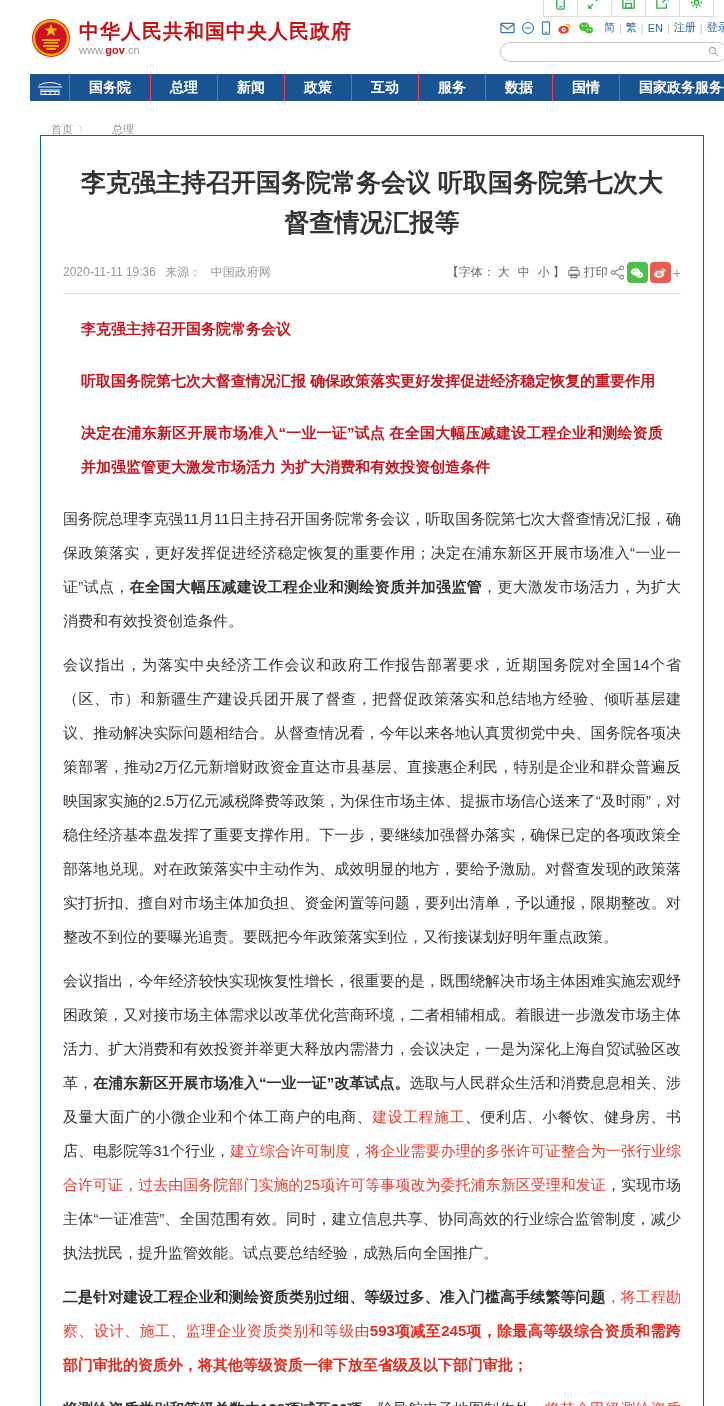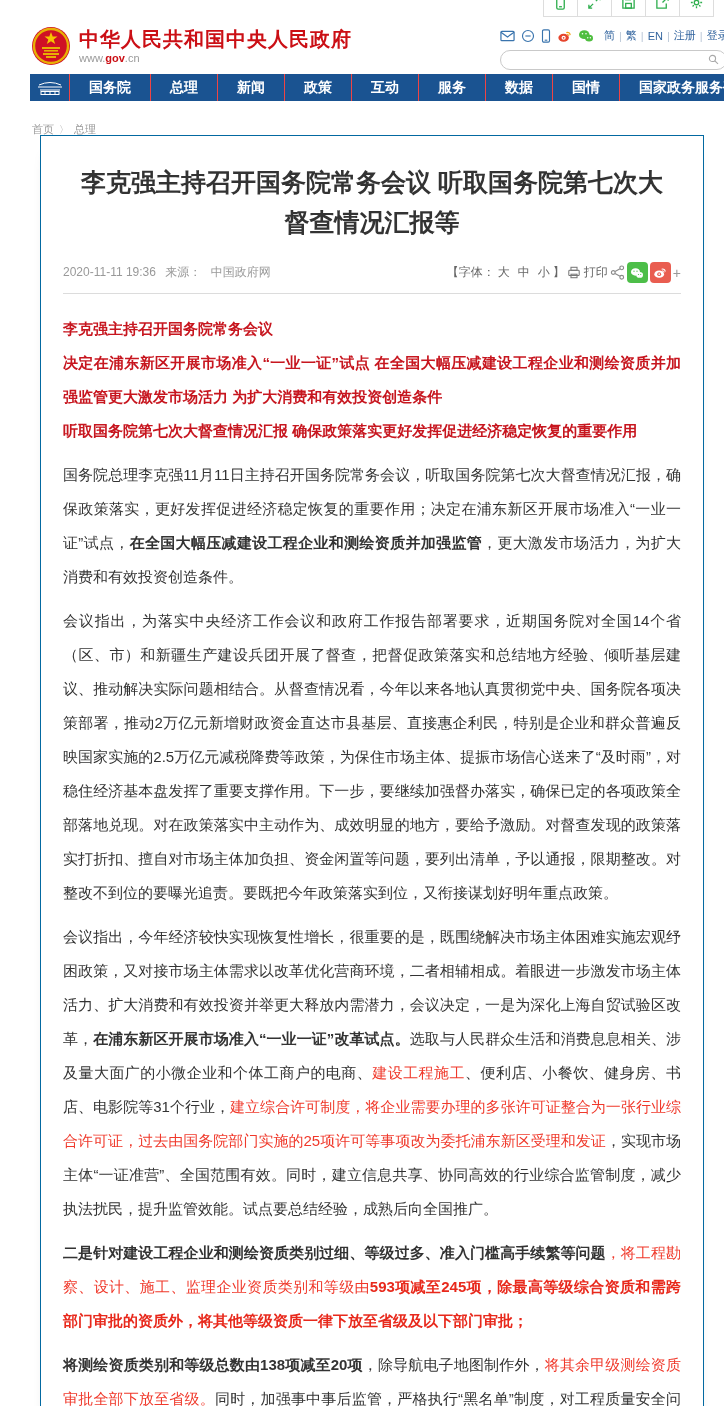--- a/index.html
+++ b/index.html
@@ -5,21 +5,21 @@
   html,body{margin:0;padding:0;background:#fff;}
   body{width:724px;height:1406px;overflow:hidden;font-family:"Liberation Sans","DejaVu Sans",sans-serif;}
   .page{position:relative;width:724px;height:1406px;overflow:hidden;background:#fff;}
 
   
   .float-toolbar{position:absolute;top:-16px;right:10px;display:flex;z-index:5;}
   .float-toolbar .tool{width:35px;height:33px;background:#fff;border:1px solid #ddd;margin-left:-1px;display:flex;align-items:flex-end;justify-content:center;padding-bottom:6px;box-sizing:border-box;cursor:pointer;}
   .float-toolbar svg{display:block;}
 
   
-  .header{position:relative;height:46px;margin-top:26px;}
+  .header{position:relative;height:46px;margin-top:18px;}
   .logo-wrap{position:absolute;left:31px;top:0;display:flex;align-items:center;}
   .emblem{width:40px;height:40px;margin-right:8px;}
   .site-title{font-size:20px;font-weight:700;letter-spacing:1px;line-height:22px;}
   .site-url{font-size:11px;color:#9a9a9a;margin-top:2px;}
   .site-url .gov{font-weight:700;}
   .hdr-right{position:absolute;left:500px;top:2px;width:260px;}
   .hdr-icons{display:flex;align-items:center;gap:6px;font-size:11px;white-space:nowrap;}
   .hdr-links{display:flex;align-items:center;gap:4px;margin-left:4px;}
   .hdr-links a{color:#33659f;text-decoration:none;cursor:pointer;}
   .hdr-links .sep{color:#b9c6d6;}
@@ -27,40 +27,40 @@
   .search-box input{position:absolute;left:10px;top:1px;width:180px;height:14px;border:none;outline:none;font-size:11px;background:transparent;}
   .search-box .mag{position:absolute;right:7px;top:3px;}
 
   
   .nav{position:absolute;left:30px;top:74px;width:740px;height:27px;background:#1a5391;display:flex;align-items:stretch;overflow:hidden;}
   .nav-home{width:52px;display:flex;align-items:center;justify-content:center;}
   .nav-item{padding:0 19px;display:flex;align-items:center;color:#fff;font-size:14px;font-weight:700;border-left:1px solid #ef4444;cursor:pointer;white-space:nowrap;}
 
   
   .breadcrumb{margin:14px 0 0 32px;font-size:11px;color:#999;}
-  .breadcrumb a{color:#999;text-decoration:none;cursor:pointer;}
+  .breadcrumb a{color:#999;text-decoration:none;cursor:pointer;margin-left:19px;}
   .breadcrumb .arrow{margin:0 5px;color:#aaa;font-size:10px;}
 
   
   .article{position:absolute;left:40px;top:135px;width:664px;height:1303px;border:1px solid #0369a1;background:#fff;box-sizing:border-box;overflow:hidden;box-shadow:0 12px 14px -10px rgba(0,0,0,.28);}
   .art-title{margin:26px 40px 12px;text-align:center;font-size:25px;font-weight:700;color:#333;line-height:40px;}
   .meta-row{display:flex;justify-content:space-between;align-items:center;margin:20px 22px 0;padding-bottom:10px;border-bottom:1px solid #dcdcdc;font-size:12px;color:#999;}
   .meta-left span{margin-right:6px;}
   .meta-right{display:flex;align-items:center;gap:2px;color:#666;}
   .meta-right .fs-opt{cursor:pointer;margin:0 1px;}
   .print{display:flex;align-items:center;gap:3px;cursor:pointer;color:#666;}
   .badge{width:21px;height:21px;border-radius:4px;display:flex;align-items:center;justify-content:center;cursor:pointer;}
   .badge.wx{background:#4dbe49;}
   .badge.wb{background:#e95d50;}
   .plus{color:#999;font-size:14px;cursor:pointer;}
 
   
   .content{margin:0 22px;font-size:15px;line-height:34px;color:#333;text-align:justify;}
   .summary{margin-top:18px;font-weight:700;}
-  .summary p{margin:0;}
+  .summary p{margin:18px;}
   .para{margin:10px 0 0;}
   .b{font-weight:700;}
   .r{color:#f0392b;}
   .rb{color:#e8291c;font-weight:700;}
 </style>
 </head>
 <body>
 
 <div class="page">
 
@@ -244,22 +244,22 @@
               <path d="M10.5 6 Q12.8 5.6 13 8" fill="none" stroke="#fff" stroke-width="1.1"></path>
             </svg>
         </span>
         <span class="plus">+</span>
       </div>
     </div>
 
     <div class="content">
       <div class="summary" style="color:#c7161f">
           <p>李克强主持召开国务院常务会议</p>
+          <p>听取国务院第七次大督查情况汇报 确保政策落实更好发挥促进经济稳定恢复的重要作用</p>
           <p>决定在浦东新区开展市场准入“一业一证”试点 在全国大幅压减建设工程企业和测绘资质并加强监管更大激发市场活力 为扩大消费和有效投资创造条件</p>
-          <p>听取国务院第七次大督查情况汇报 确保政策落实更好发挥促进经济稳定恢复的重要作用</p>
         </div>
       <div>
           <p class="para"><span>国务院总理李克强11月11日主持召开国务院常务会议，听取国务院第七次大督查情况汇报，确保政策落实，更好发挥促进经济稳定恢复的重要作用；决定在浦东新区开展市场准入“一业一证”试点，</span><span class="b">在全国大幅压减建设工程企业和测绘资质并加强监管</span><span>，更大激发市场活力，为扩大消费和有效投资创造条件。</span></p>
           <p class="para"><span>会议指出，为落实中央经济工作会议和政府工作报告部署要求，近期国务院对全国14个省（区、市）和新疆生产建设兵团开展了督查，把督促政策落实和总结地方经验、倾听基层建议、推动解决实际问题相结合。从督查情况看，今年以来各地认真贯彻党中央、国务院各项决策部署，推动2万亿元新增财政资金直达市县基层、直接惠企利民，特别是企业和群众普遍反映国家实施的2.5万亿元减税降费等政策，为保住市场主体、提振市场信心送来了“及时雨”，对稳住经济基本盘发挥了重要支撑作用。下一步，要继续加强督办落实，确保已定的各项政策全部落地兑现。对在政策落实中主动作为、成效明显的地方，要给予激励。对督查发现的政策落实打折扣、擅自对市场主体加负担、资金闲置等问题，要列出清单，予以通报，限期整改。对整改不到位的要曝光追责。要既把今年政策落实到位，又衔接谋划好明年重点政策。</span></p>
           <p class="para"><span>会议指出，今年经济较快实现恢复性增长，很重要的是，既围绕解决市场主体困难实施宏观纾困政策，又对接市场主体需求以改革优化营商环境，二者相辅相成。着眼进一步激发市场主体活力、扩大消费和有效投资并举更大释放内需潜力，会议决定，一是为深化上海自贸试验区改革，</span><span class="b">在浦东新区开展市场准入“一业一证”改革试点。</span><span>选取与人民群众生活和消费息息相关、涉及量大面广的小微企业和个体工商户的电商、</span><span class="r">建设工程施工</span><span>、便利店、小餐饮、健身房、书店、电影院等31个行业，</span><span class="r">建立综合许可制度，将企业需要办理的多张许可证整合为一张行业综合许可证，过去由国务院部门实施的25项许可等事项改为委托浦东新区受理和发证</span><span>，实现市场主体“一证准营”、全国范围有效。同时，建立信息共享、协同高效的行业综合监管制度，减少执法扰民，提升监管效能。试点要总结经验，成熟后向全国推广。</span></p>
           <p class="para"><span class="b">二是针对建设工程企业和测绘资质类别过细、等级过多、准入门槛高手续繁等问题</span><span class="r">，将工程勘察、设计、施工、监理企业资质类别和等级由</span><span class="rb">593项减至245项，除最高等级综合资质和需跨部门审批的资质外，将其他等级资质一律下放至省级及以下部门审批；</span></p>
           <p class="para"><span class="b">将测绘资质类别和等级总数由138项减至20项</span><span>，除导航电子地图制作外，</span><span class="r">将其余甲级测绘资质审批全部下放至省级。</span><span>同时，加强事中事后监管，严格执行“黑名单”制度，对工程质量安全问题突出的依法依规严肃惩戒，</span></p>
         </div>
     </div>
   </div>

